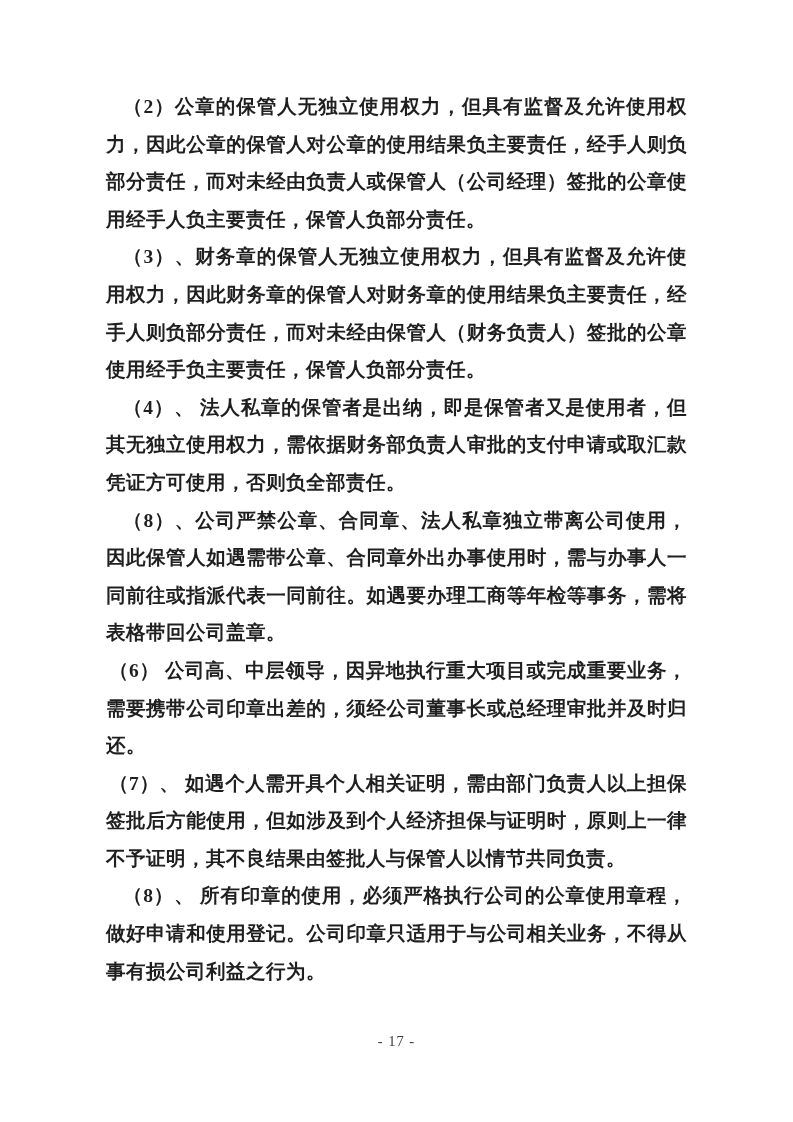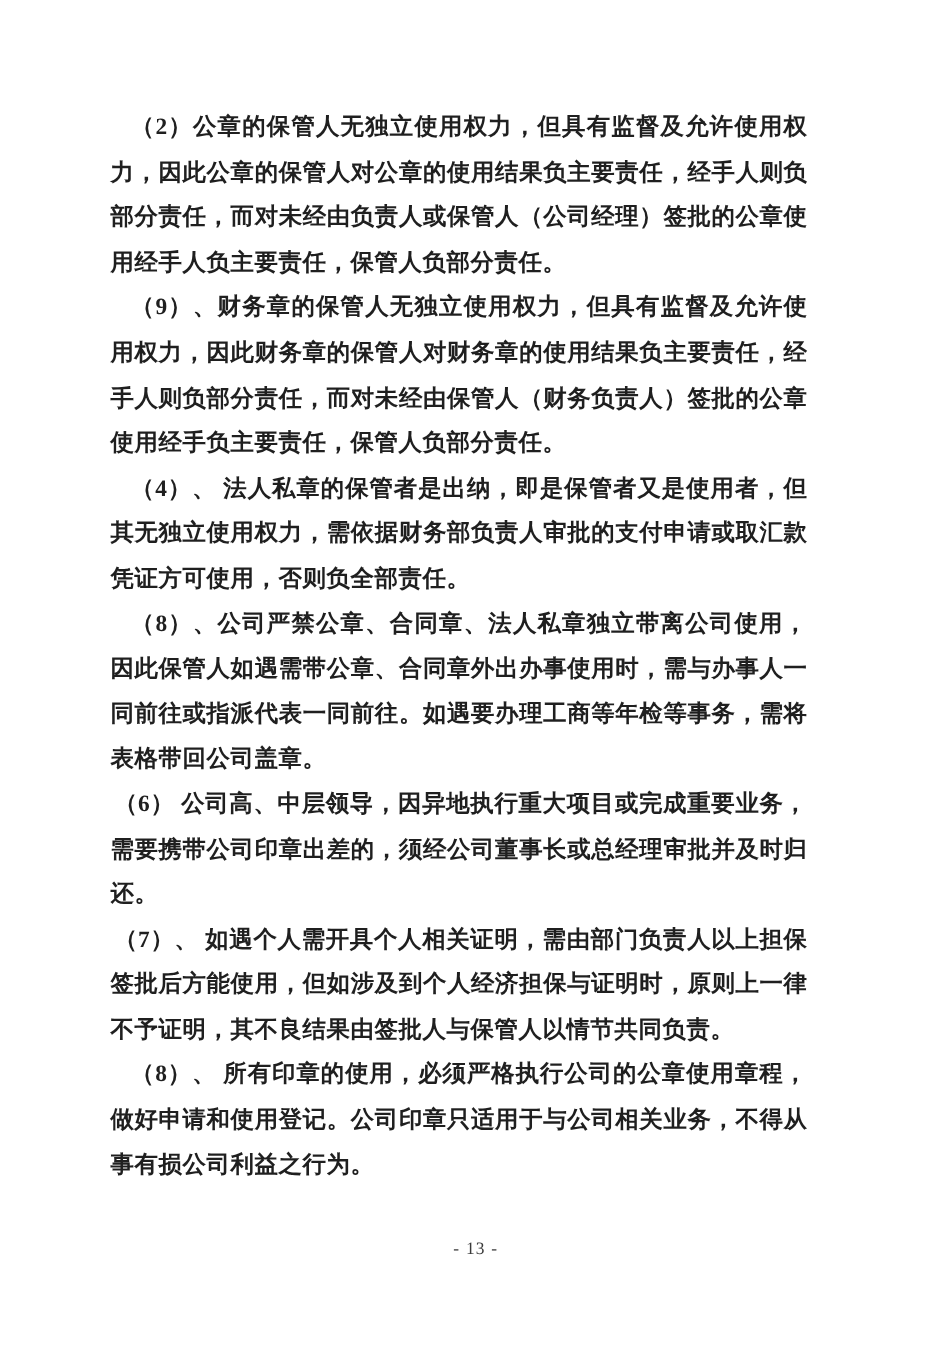--- a/index.html
+++ b/index.html
@@ -10,21 +10,21 @@
   .page {
     position: relative;
     width: 793px;
     height: 1122px;
     background: #ffffff;
     overflow: hidden;
     font-family: "Liberation Serif", "DejaVu Serif", serif;
   }
   .text-block {
     position: absolute;
-    left: 92px;
+    left: 106px;
     top: 88px;
     width: 581px;
   }
   .para {
     margin: 0;
     font-size: 19.5px;
     font-weight: bold;
     line-height: 37.6px;
     color: #1f1f1f;
     text-align: justify;
@@ -48,25 +48,25 @@
     letter-spacing: 1px;
   }
 </style>
 </head>
 <body>
 
 <div class="page">
 
   <div class="text-block">
     <p class="para indent-a">（2）公章的保管人无独立使用权力，但具有监督及允许使用权力，因此公章的保管人对公章的使用结果负主要责任，经手人则负部分责任，而对未经由负责人或保管人（公司经理）签批的公章使用经手人负主要责任，保管人负部分责任。</p>
-    <p class="para indent-a">（9）、财务章的保管人无独立使用权力，但具有监督及允许使用权力，因此财务章的保管人对财务章的使用结果负主要责任，经手人则负部分责任，而对未经由保管人（财务负责人）签批的公章使用经手负主要责任，保管人负部分责任。</p>
+    <p class="para indent-a">（3）、财务章的保管人无独立使用权力，但具有监督及允许使用权力，因此财务章的保管人对财务章的使用结果负主要责任，经手人则负部分责任，而对未经由保管人（财务负责人）签批的公章使用经手负主要责任，保管人负部分责任。</p>
     <p class="para indent-a">（4）、 法人私章的保管者是出纳，即是保管者又是使用者，但其无独立使用权力，需依据财务部负责人审批的支付申请或取汇款凭证方可使用，否则负全部责任。</p>
     <p class="para indent-a">（8）、公司严禁公章、合同章、法人私章独立带离公司使用，因此保管人如遇需带公章、合同章外出办事使用时，需与办事人一同前往或指派代表一同前往。如遇要办理工商等年检等事务，需将表格带回公司盖章。</p>
     <p class="para indent-b">（6） 公司高、中层领导，因异地执行重大项目或完成重要业务，需要携带公司印章出差的，须经公司董事长或总经理审批并及时归还。</p>
     <p class="para indent-b">（7）、 如遇个人需开具个人相关证明，需由部门负责人以上担保签批后方能使用，但如涉及到个人经济担保与证明时，原则上一律不予证明，其不良结果由签批人与保管人以情节共同负责。</p>
     <p class="para indent-a">（8）、 所有印章的使用，必须严格执行公司的公章使用章程，做好申请和使用登记。公司印章只适用于与公司相关业务，不得从事有损公司利益之行为。</p>
   </div>
 
   <div class="footer">
-    <span class="page-number">- 13 -</span>
+    <span class="page-number">- 17 -</span>
   </div>
 
 </div>
 
 </body></html>

